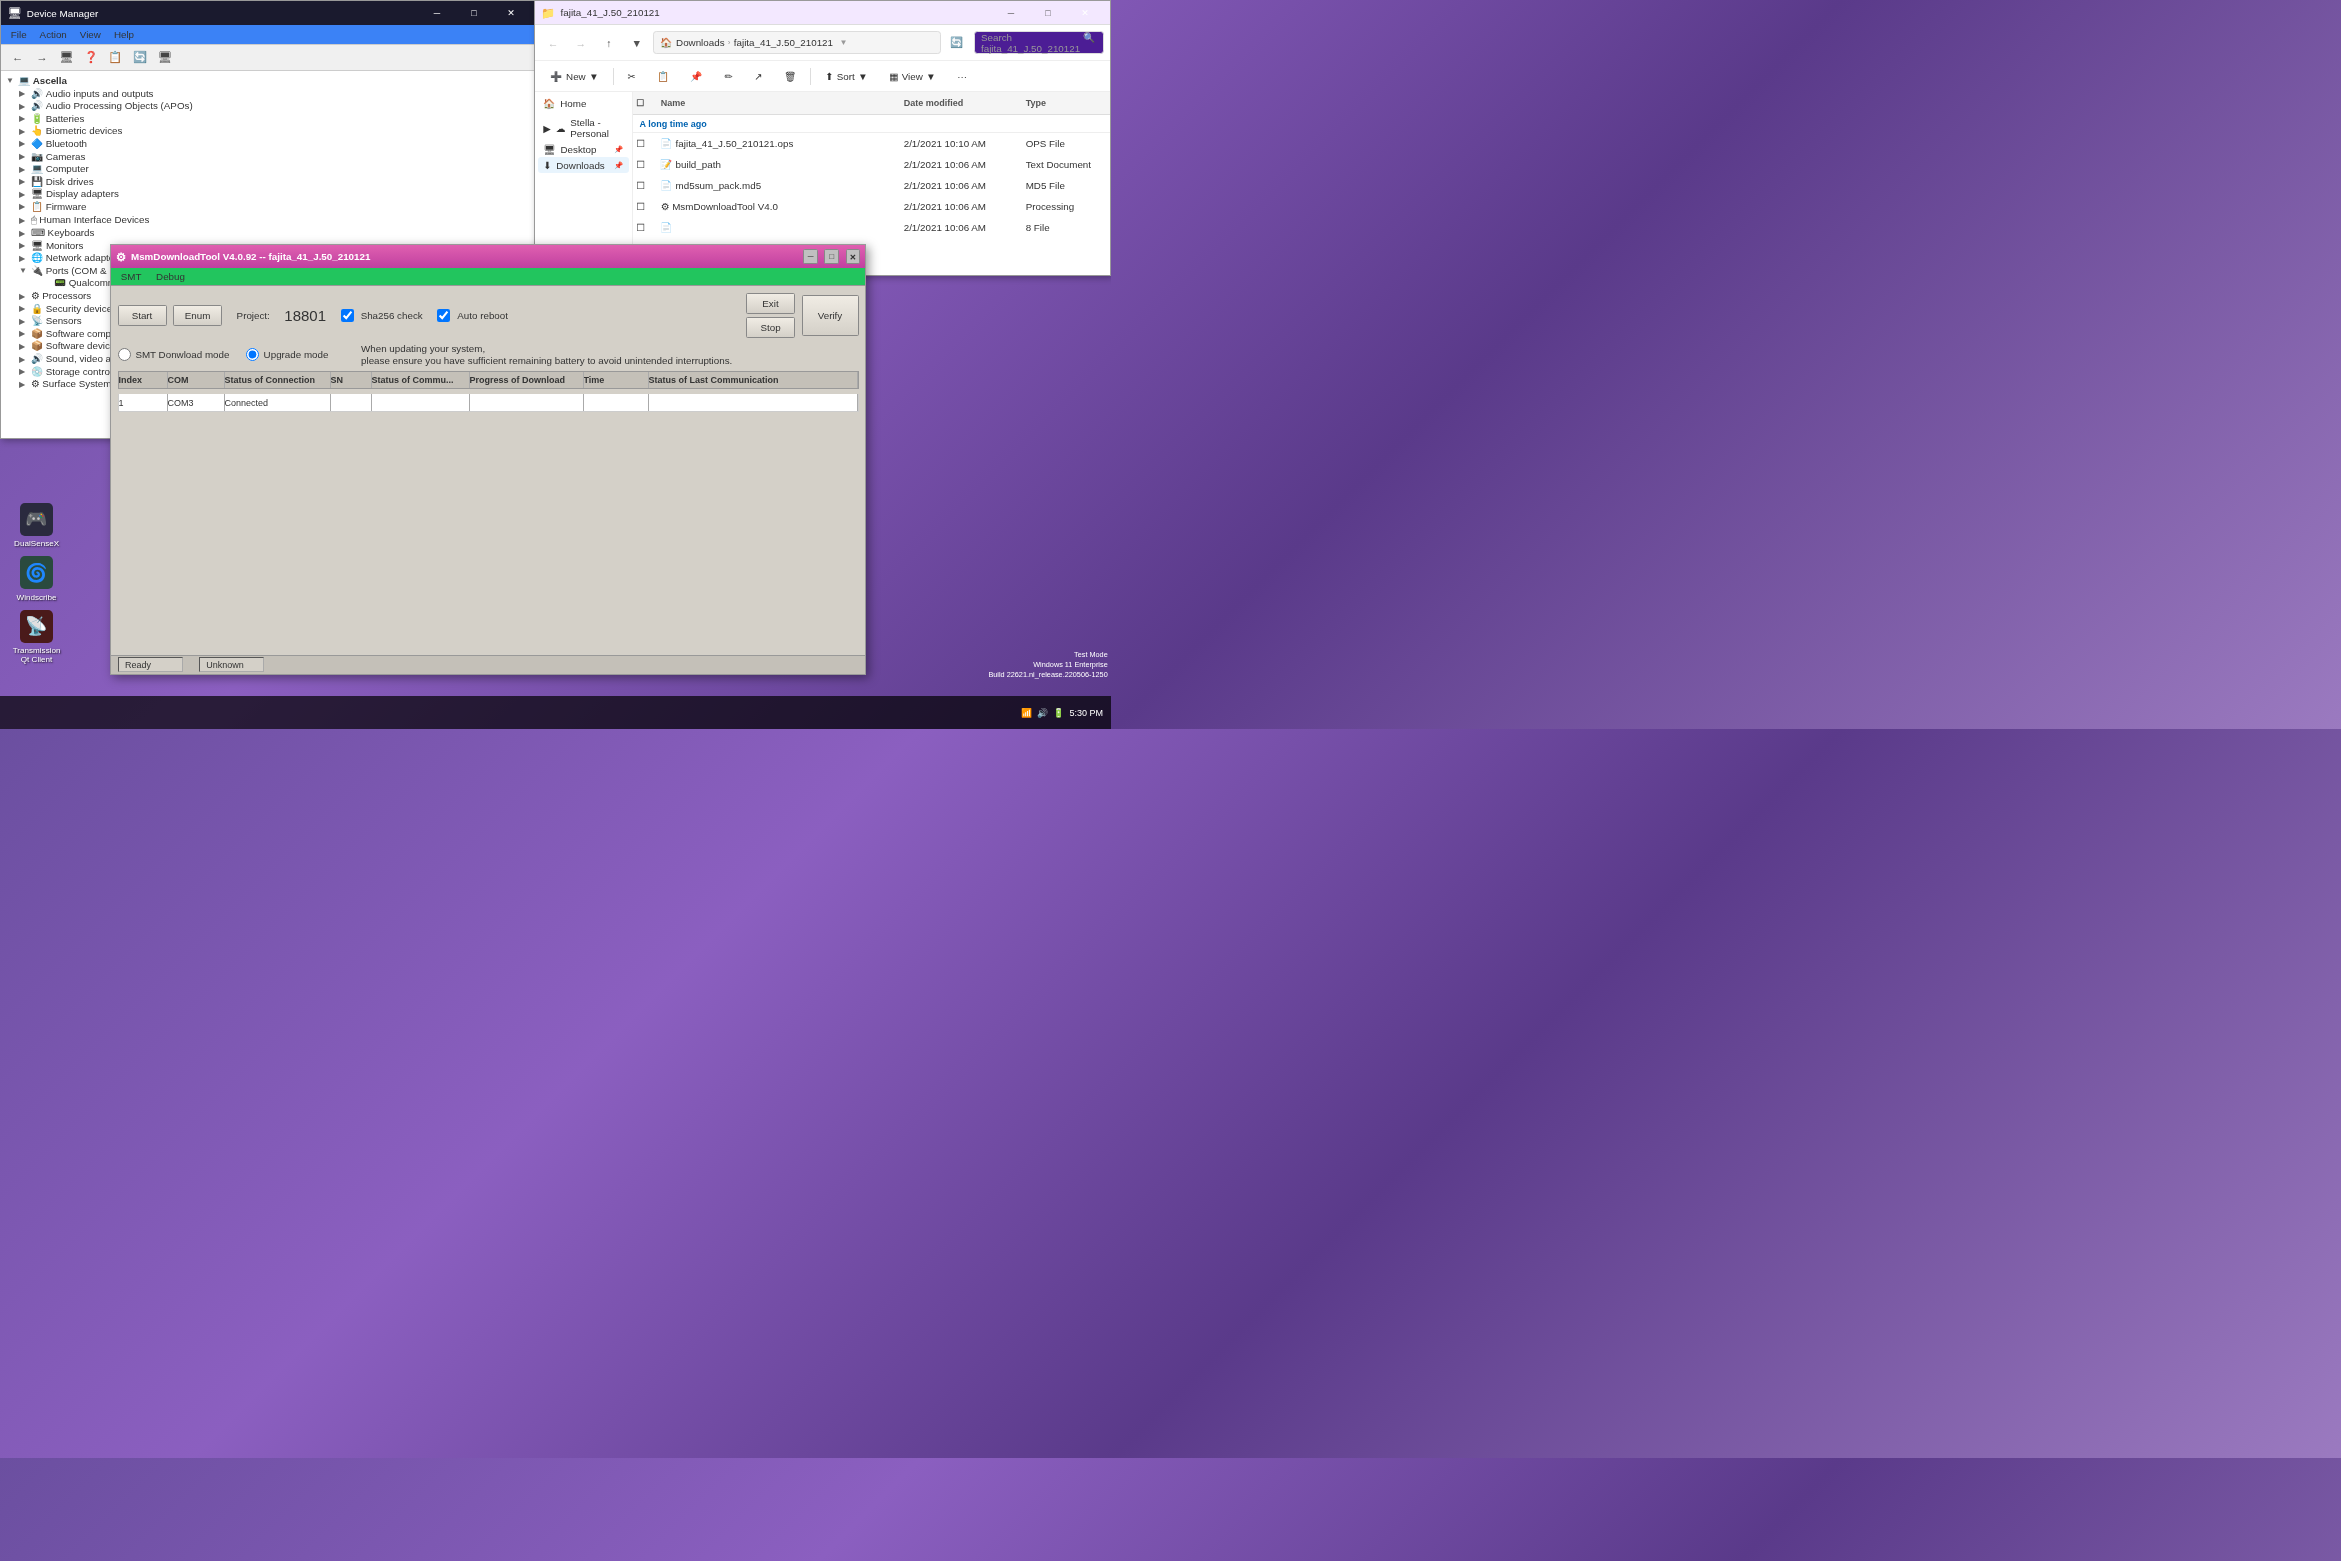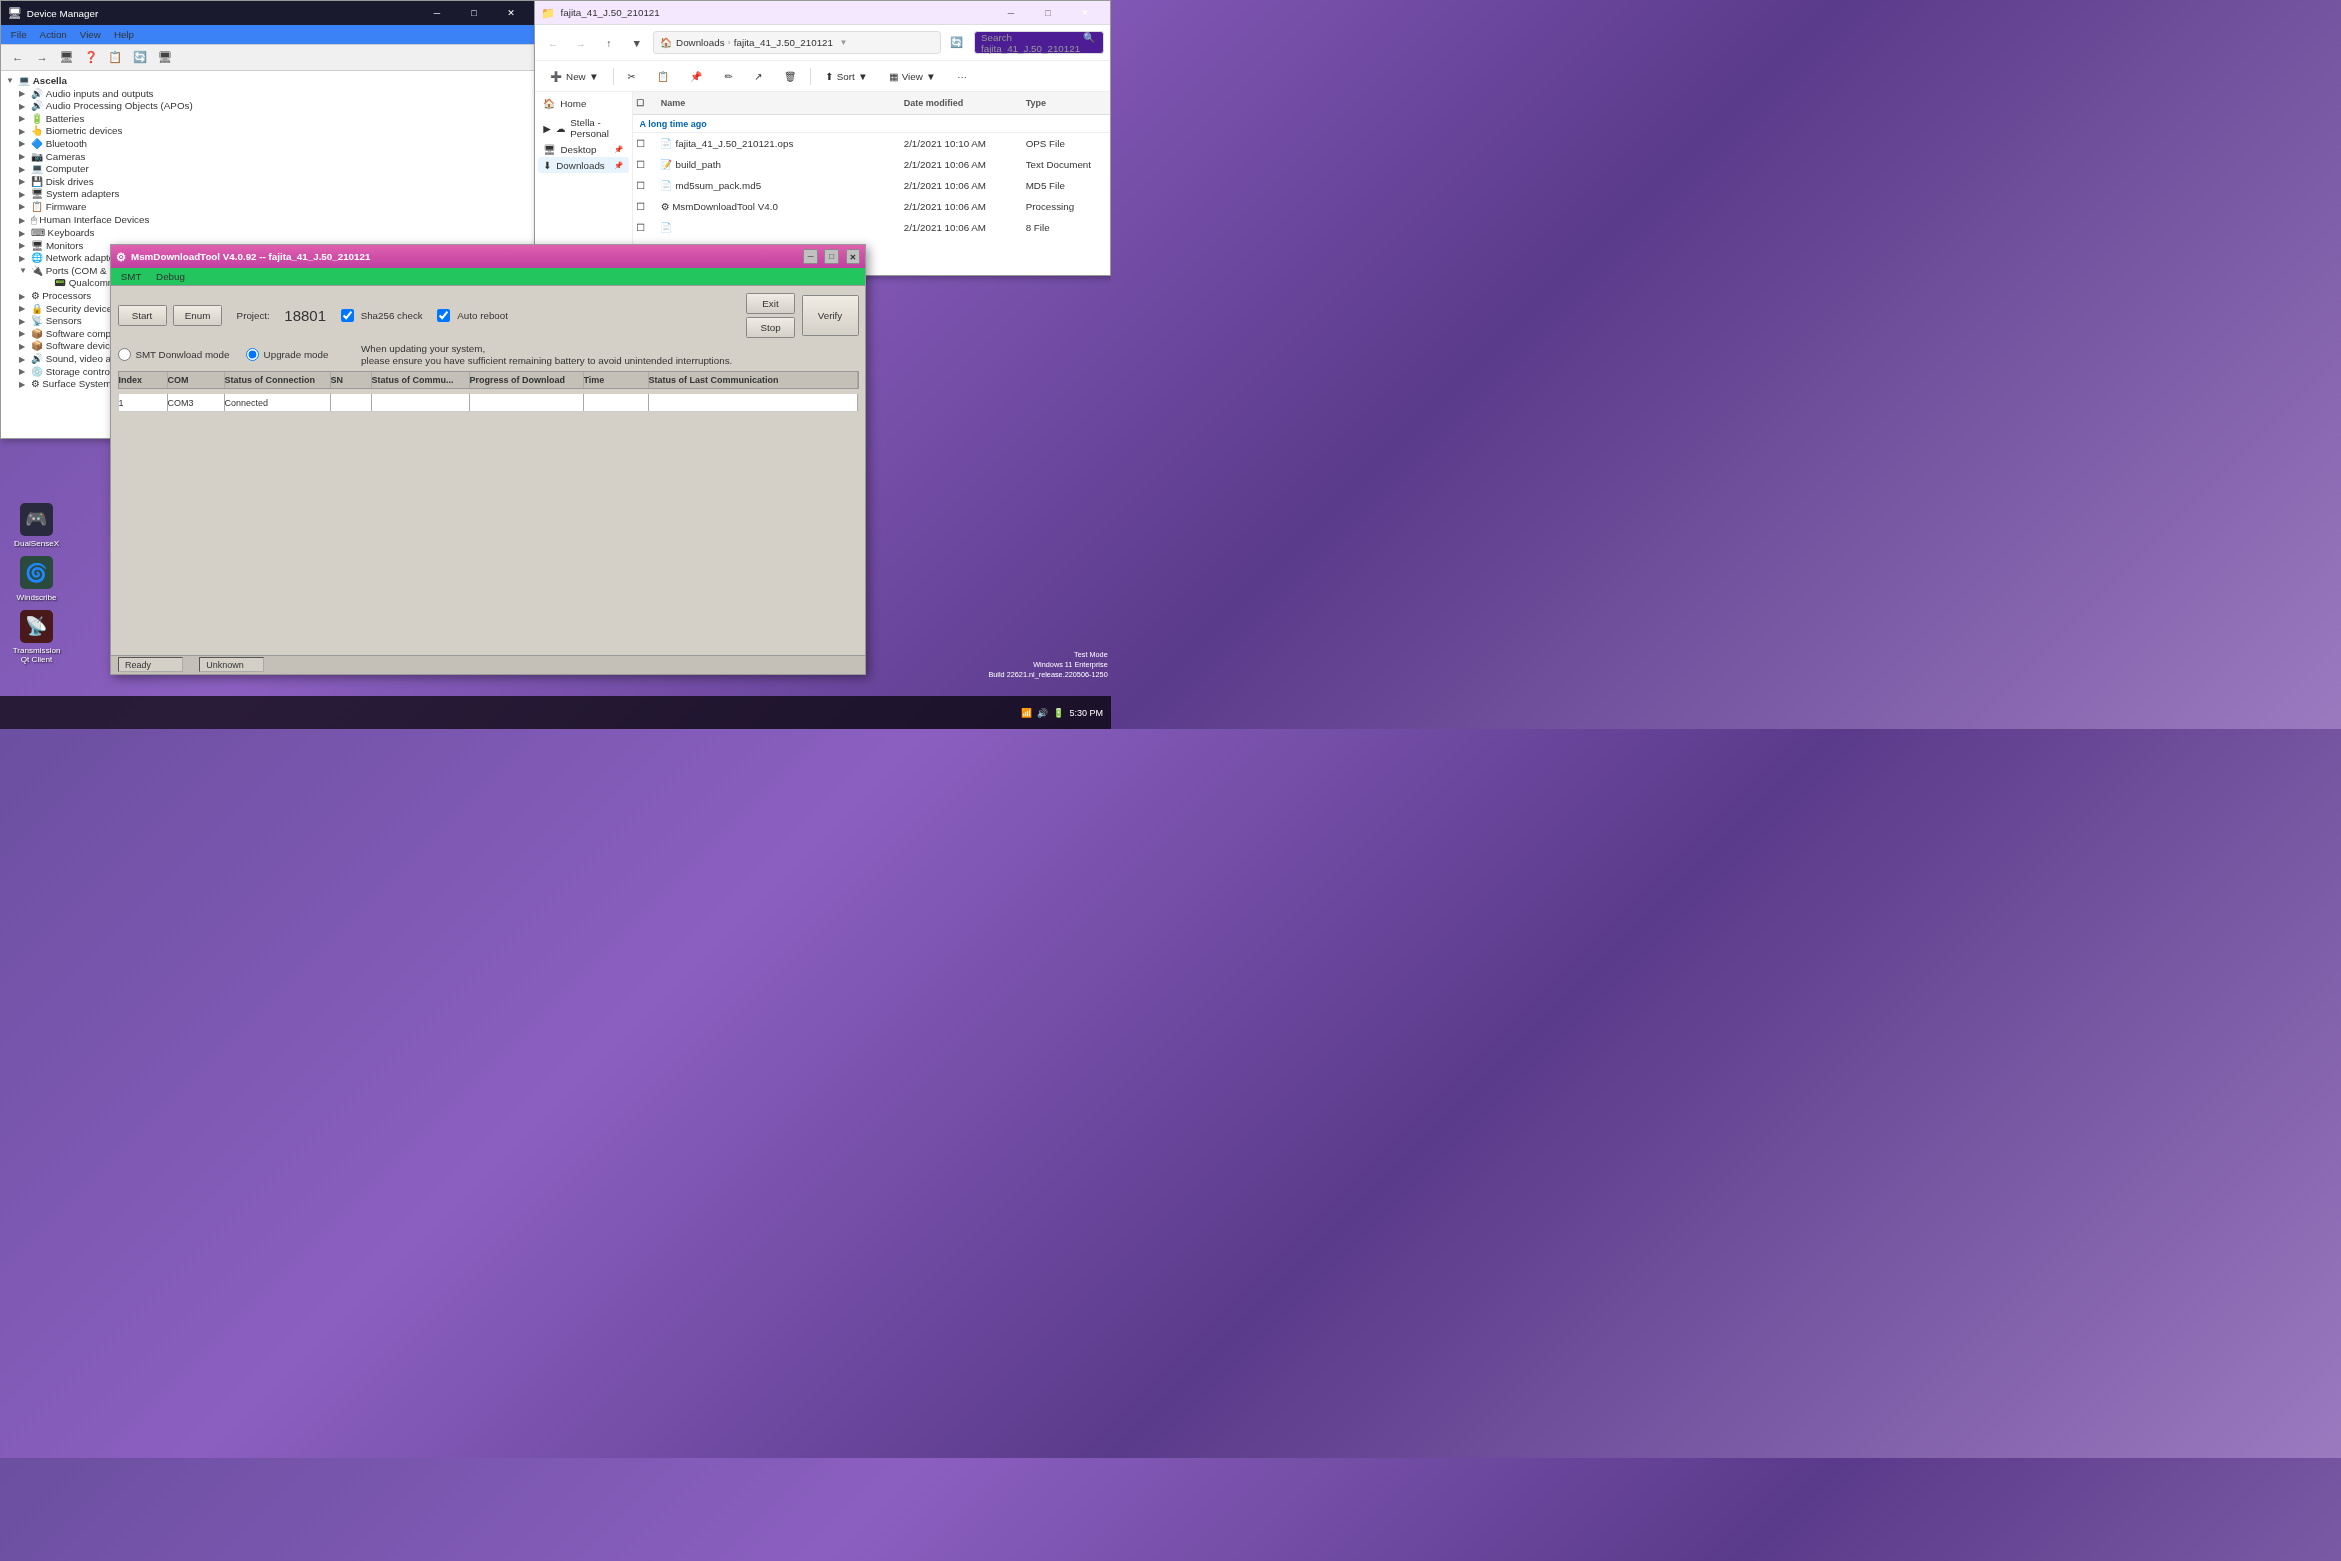--- a/index.html
+++ b/index.html
@@ -631,21 +631,21 @@
           <span>Computer</span>
         </div>
       <div class="dm-tree-item">
           <span class="arrow">▶</span>
           <span class="item-icon">💾</span>
           <span>Disk drives</span>
         </div>
       <div class="dm-tree-item">
           <span class="arrow">▶</span>
           <span class="item-icon">🖥</span>
-          <span>System adapters</span>
+          <span>Display adapters</span>
         </div>
       <div class="dm-tree-item">
           <span class="arrow">▶</span>
           <span class="item-icon">📋</span>
           <span>Firmware</span>
         </div>
       <div class="dm-tree-item">
           <span class="arrow">▶</span>
           <span class="item-icon">🖱</span>
           <span>Human Interface Devices</span>

